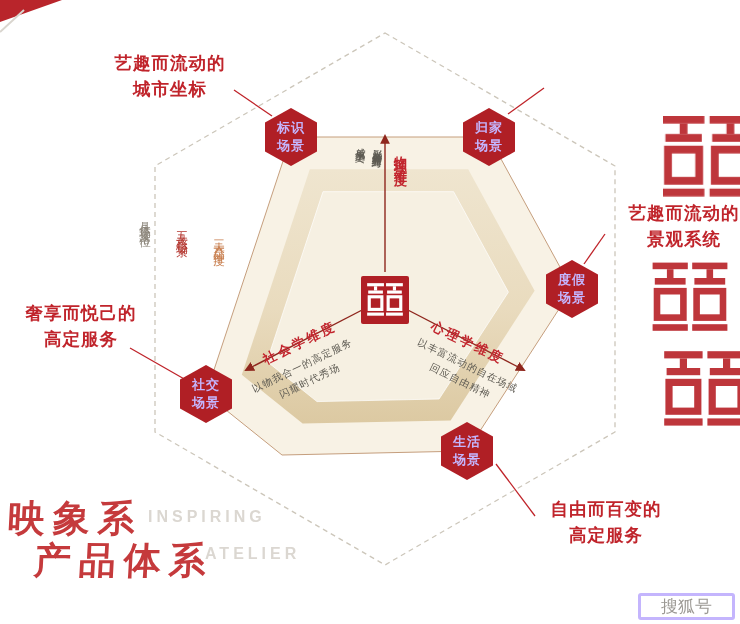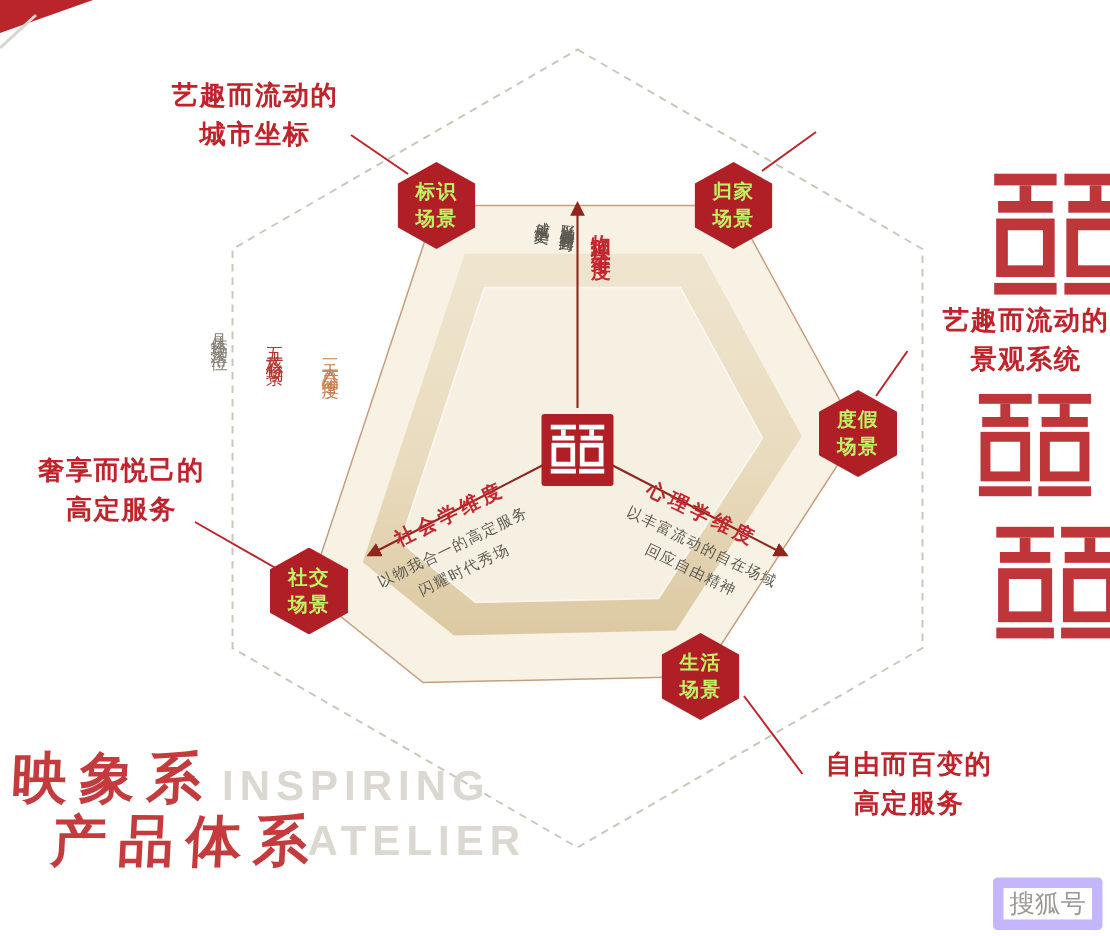--- a/index.html
+++ b/index.html
@@ -7,21 +7,21 @@
     position:relative;width:740px;height:624px;background:#ffffff;overflow:hidden;
     font-family:"Liberation Sans","DejaVu Sans",sans-serif;
   }
   .stage svg{position:absolute;left:0;top:0;z-index:1;}
   .ov{position:absolute;z-index:3;}
 
   
   .hexnode{
     position:absolute;z-index:4;width:52px;height:58px;
     clip-path:polygon(50% 0,100% 25%,100% 75%,50% 100%,0 75%,0 25%);
-    background:#b01f25;color:#bef264;font-weight:700;font-size:13px;line-height:1.35;
+    background:#b01f25;color:#c4b5fd;font-weight:700;font-size:13px;line-height:1.35;
     letter-spacing:1px;display:flex;align-items:center;justify-content:center;
     text-align:center;white-space:pre-line;
   }
   .node-biaoshi{left:265px;top:108px;}
   .node-guijia{left:463px;top:108px;}
   .node-dujia{left:546px;top:260px;}
   .node-shejiao{left:180px;top:365px;}
   .node-shenghuo{left:441px;top:422px;}
 
   
@@ -66,32 +66,32 @@
   .axis-psy-desc{left:398px;top:356px;transform:rotate(26deg);}
 
   
   .title-cn{
     position:absolute;z-index:5;color:#c53a3c;font-weight:800;font-size:37px;
     letter-spacing:8px;transform:skewX(-3deg);
   }
   .t-cn1{left:8px;top:494px;}
   .t-cn2{left:34px;top:536px;}
   .title-en{
-    position:absolute;z-index:4;color:#dbd7d1;font-weight:700;font-size:28px;letter-spacing:4px;
+    position:absolute;z-index:4;color:#dbd7d1;font-weight:700;font-size:16px;letter-spacing:4px;
   }
   .t-en1{left:148px;top:508px;}
   .t-en2{left:205px;top:545px;}
 
   
   .watermark{
     position:absolute;z-index:6;right:5px;bottom:4px;display:flex;align-items:center;gap:4px;
     color:#8a8a8a;font-size:17px;
   }
   .wm-badge{
-    border:7px solid #c4b5fd;border-radius:3px;padding:0 4px;color:#9b9893;line-height:1.25;
+    border:3px solid #c4b5fd;border-radius:3px;padding:0 20px;color:#9b9893;line-height:1.25;
   }
 </style>
 </head>
 <body>
 
 <div class="stage">
 
   <svg width="740" height="624" viewBox="0 0 740 624">
     <defs>
       <linearGradient id="beigeGrad" x1="0" y1="0" x2="0" y2="1">

